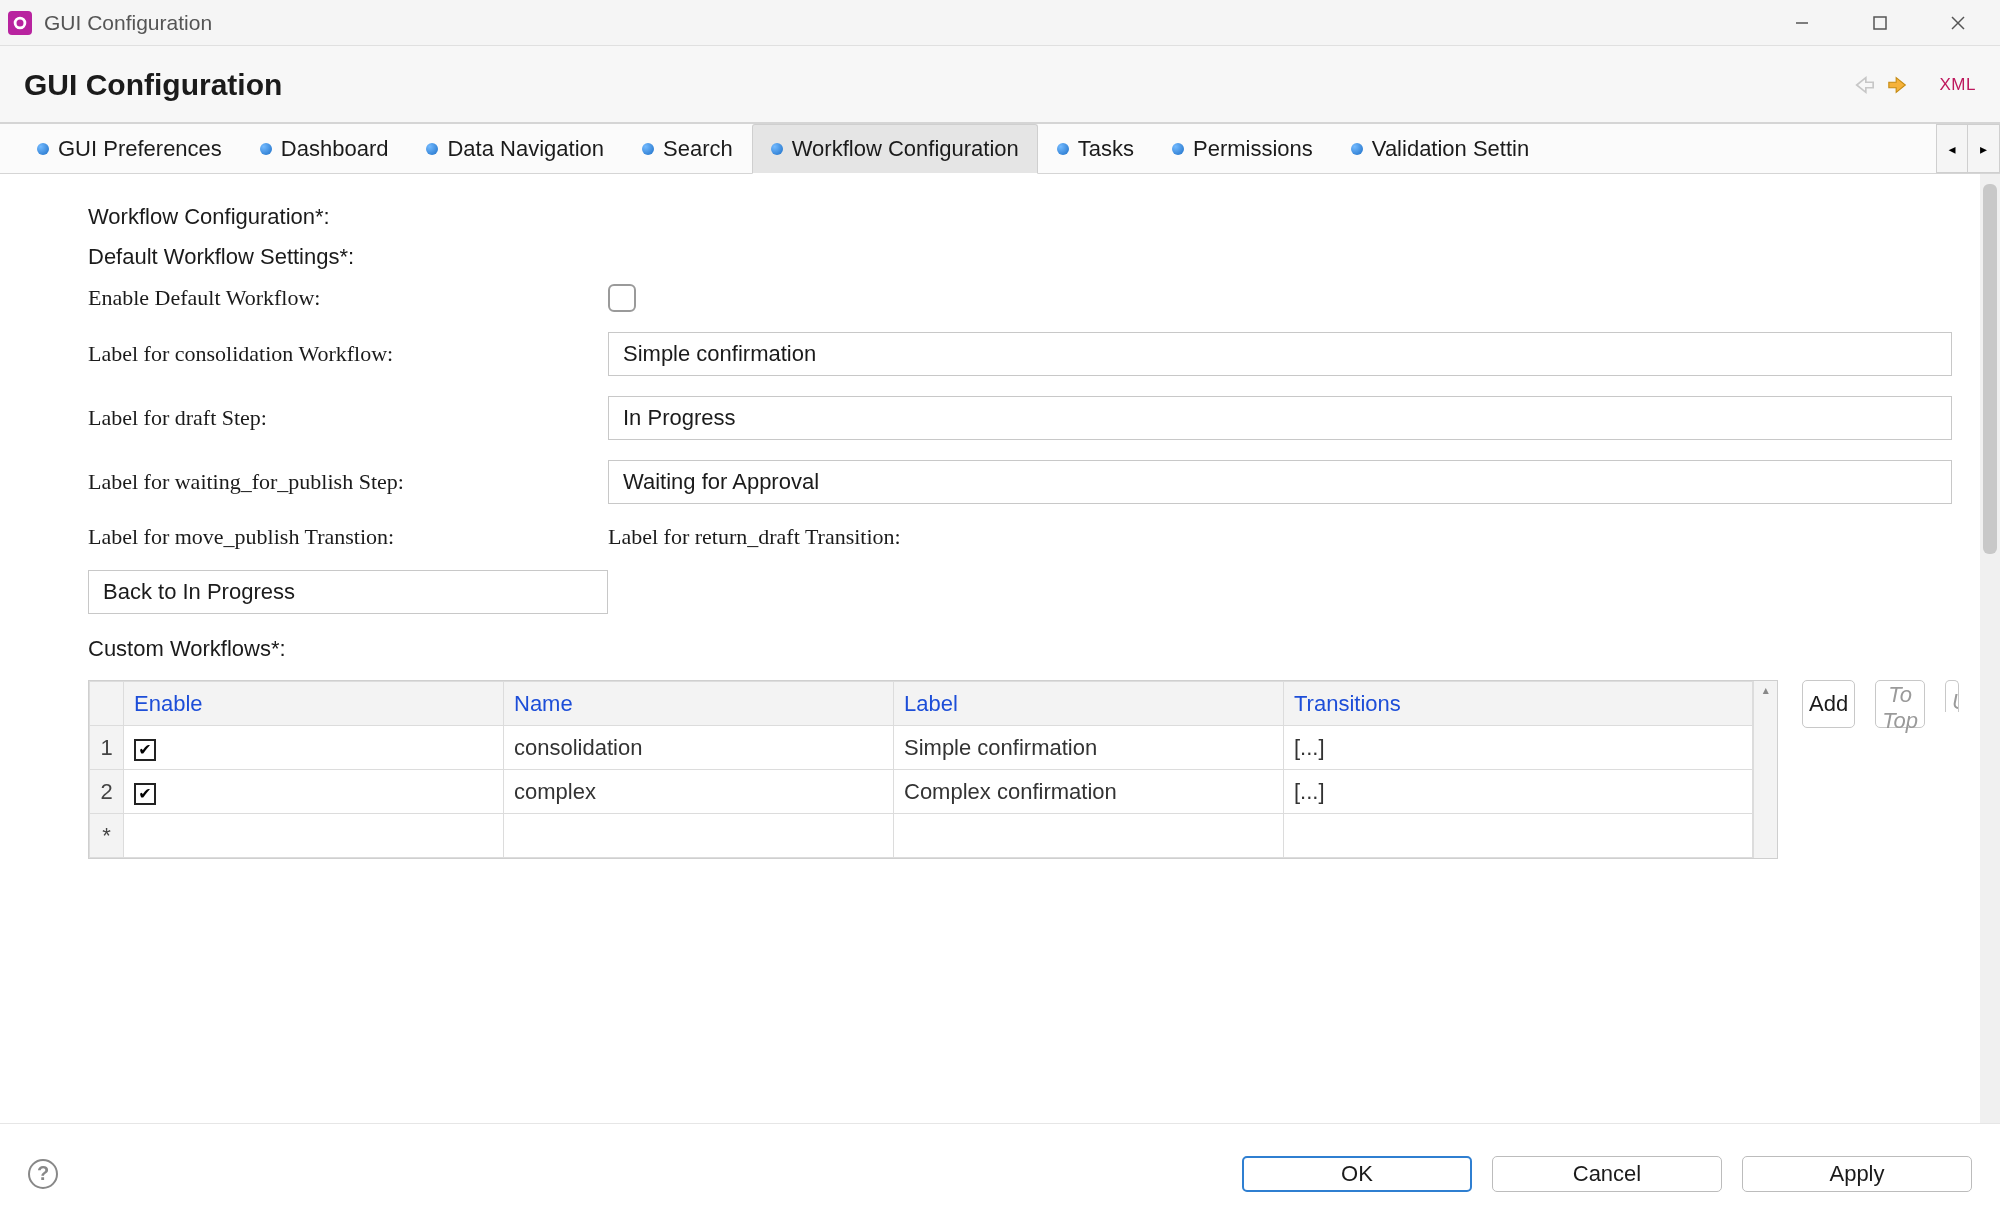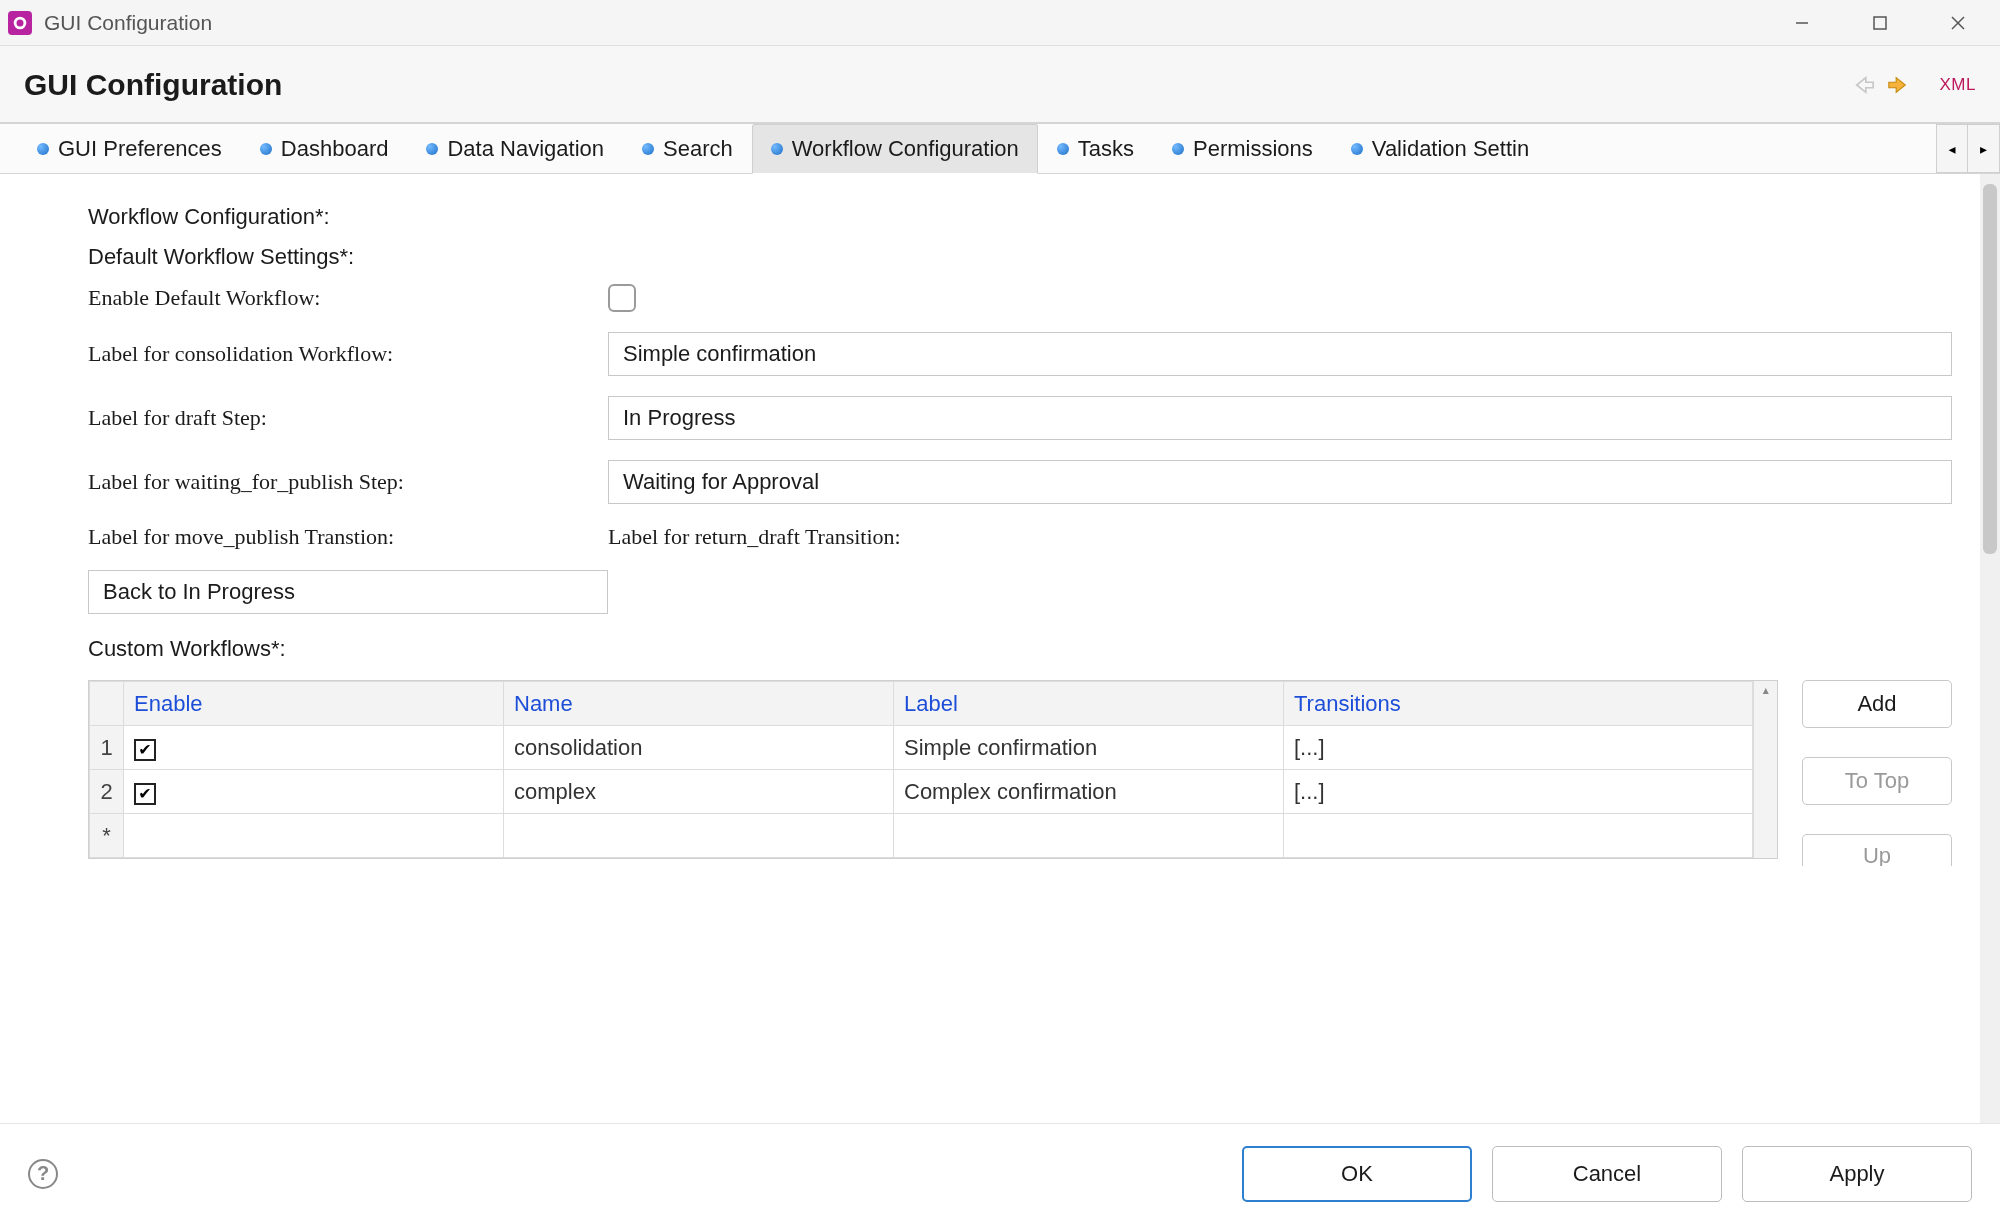--- a/index.html
+++ b/index.html
@@ -211,33 +211,32 @@
     position: relative;
   }
   .table-scroll .up {
     position: absolute; top: 2px; left: 0; right: 0; text-align:center;
     font-size: 12px; color: #888;
   }
 
   .side-btns {
     width: 150px;
     display: flex;
-    flex-direction: column;
-    gap: 29px;
-    justify-content: flex-end;
+    flex-direction: row;
+    gap: 20px;
   }
   .side-btns button {
     height: 48px;
     border: 1px solid #c8c8c8;
     background: #fff;
     border-radius: 5px;
     font-size: 22px;
     color: #1b1b1b;
   }
-  .side-btns button:disabled { color: #9a9a9a; }
+  .side-btns button:disabled { color: #9a9a9a; font-style: italic; }
   .side-btns .clipped {
     overflow: hidden;
     height: 32px;
     padding-top: 8px;
     border-bottom: none;
     border-bottom-left-radius: 0;
     border-bottom-right-radius: 0;
   }
 
   
@@ -249,21 +248,21 @@
     padding: 0 28px;
     gap: 20px;
   }
   .help {
     width: 30px; height: 30px; border: 2px solid #888; border-radius: 50%;
     display:flex; align-items:center; justify-content:center;
     color: #888; font-size: 20px; font-weight: 600;
   }
   .footer .spacer { flex: 1; }
   .footer button {
-    width: 230px; height: 56px;
+    width: 230px; height: 36px;
     border: 1px solid #bcbcbc;
     background: #fff;
     border-radius: 5px;
     font-size: 22px;
     color: #1b1b1b;
   }
   .footer button.primary {
     border: 2px solid #2f7fd1;
   }
 </style>

